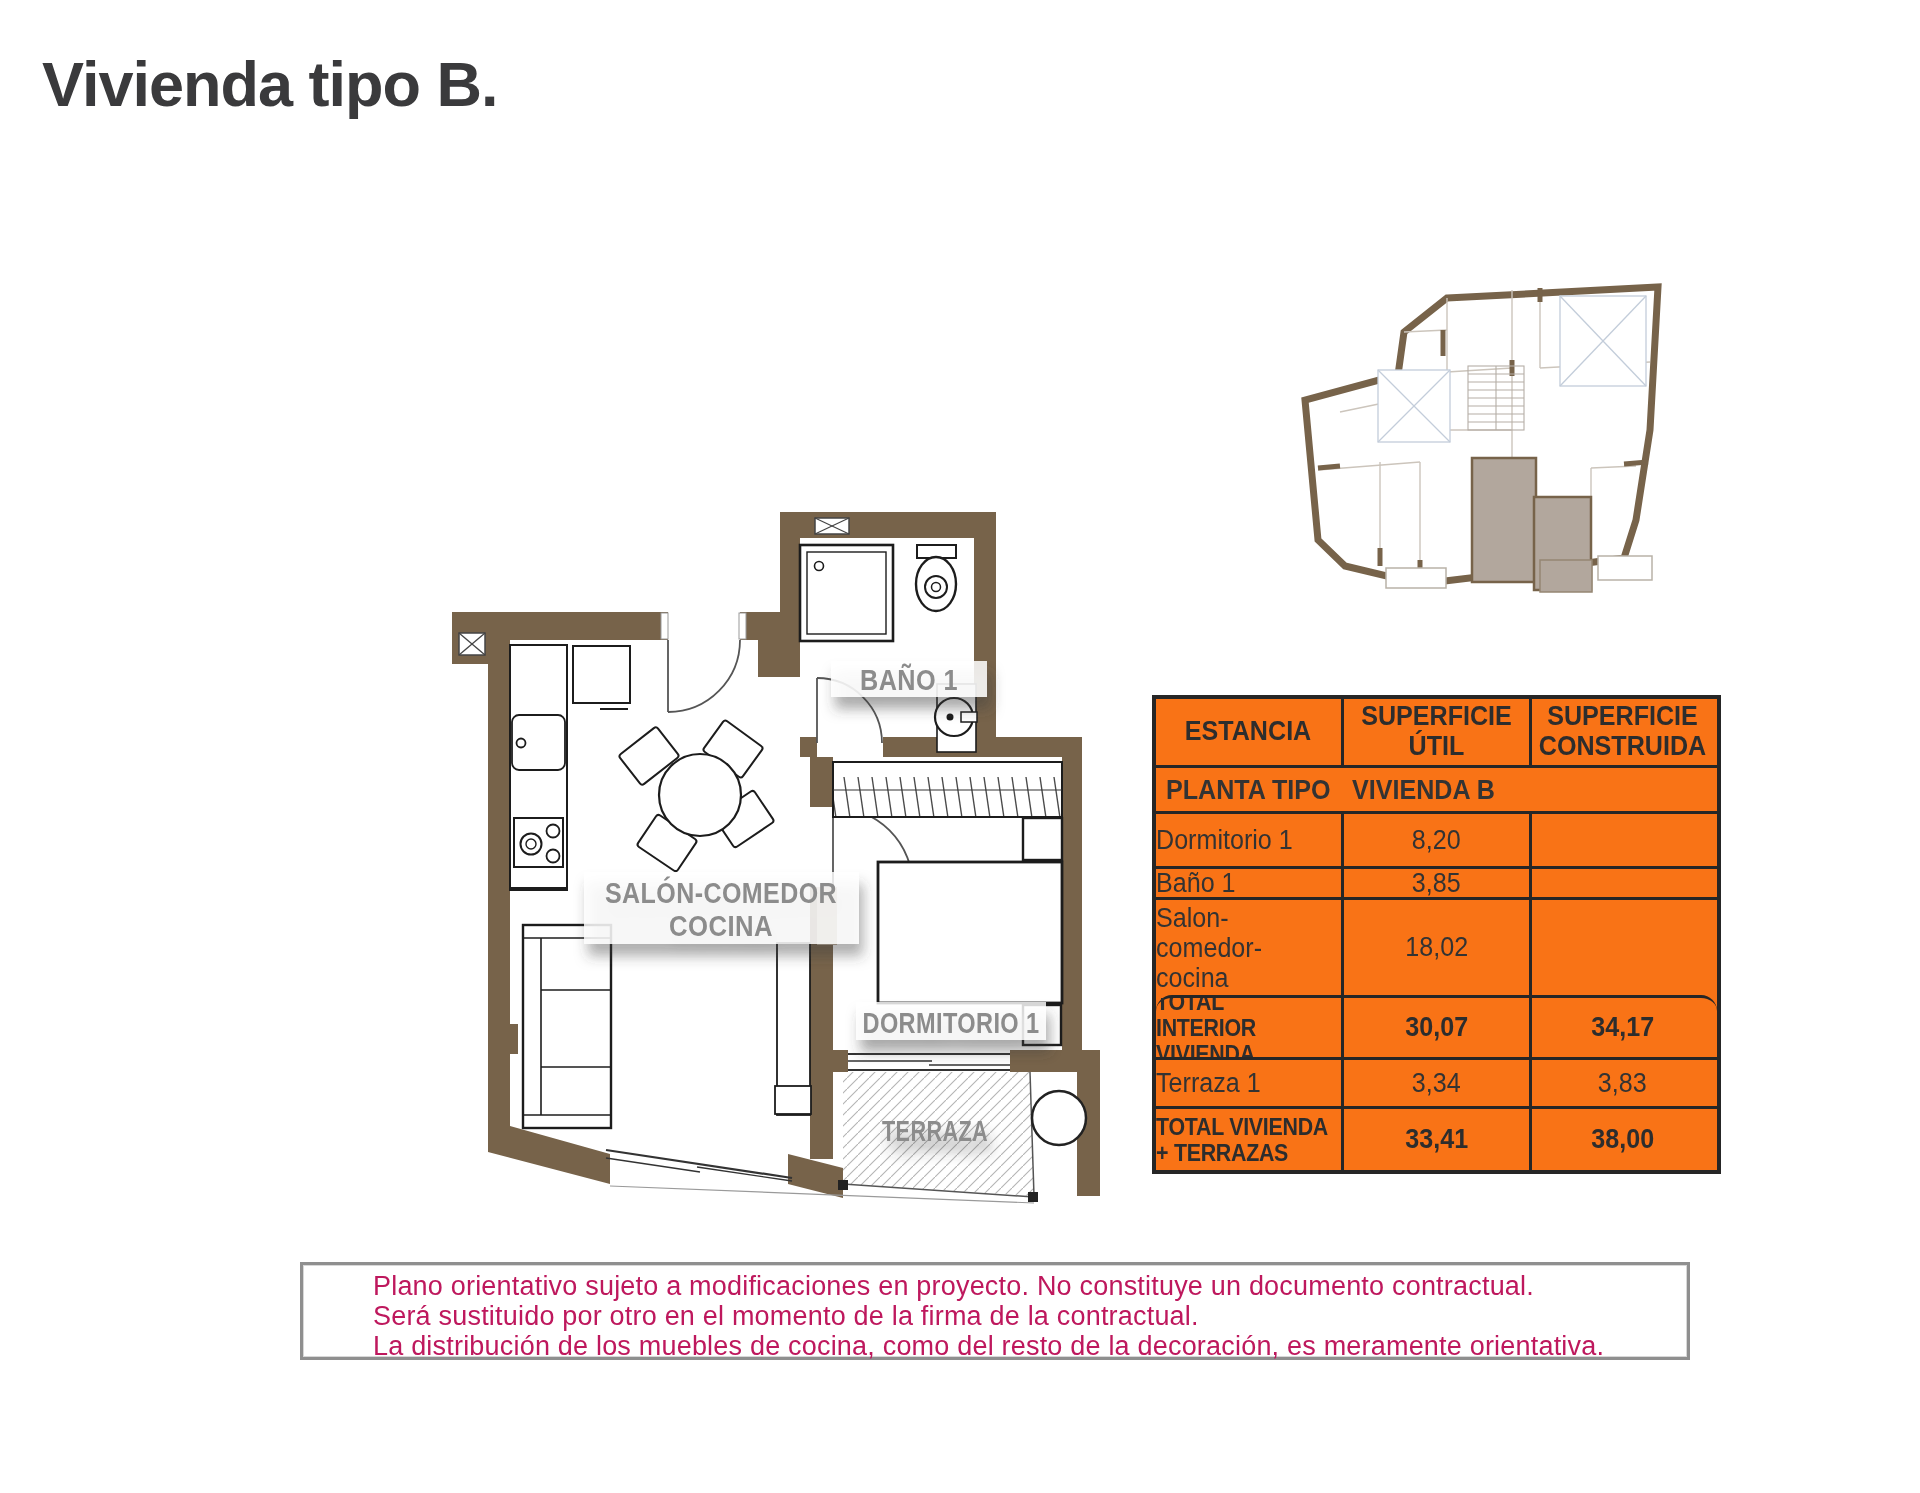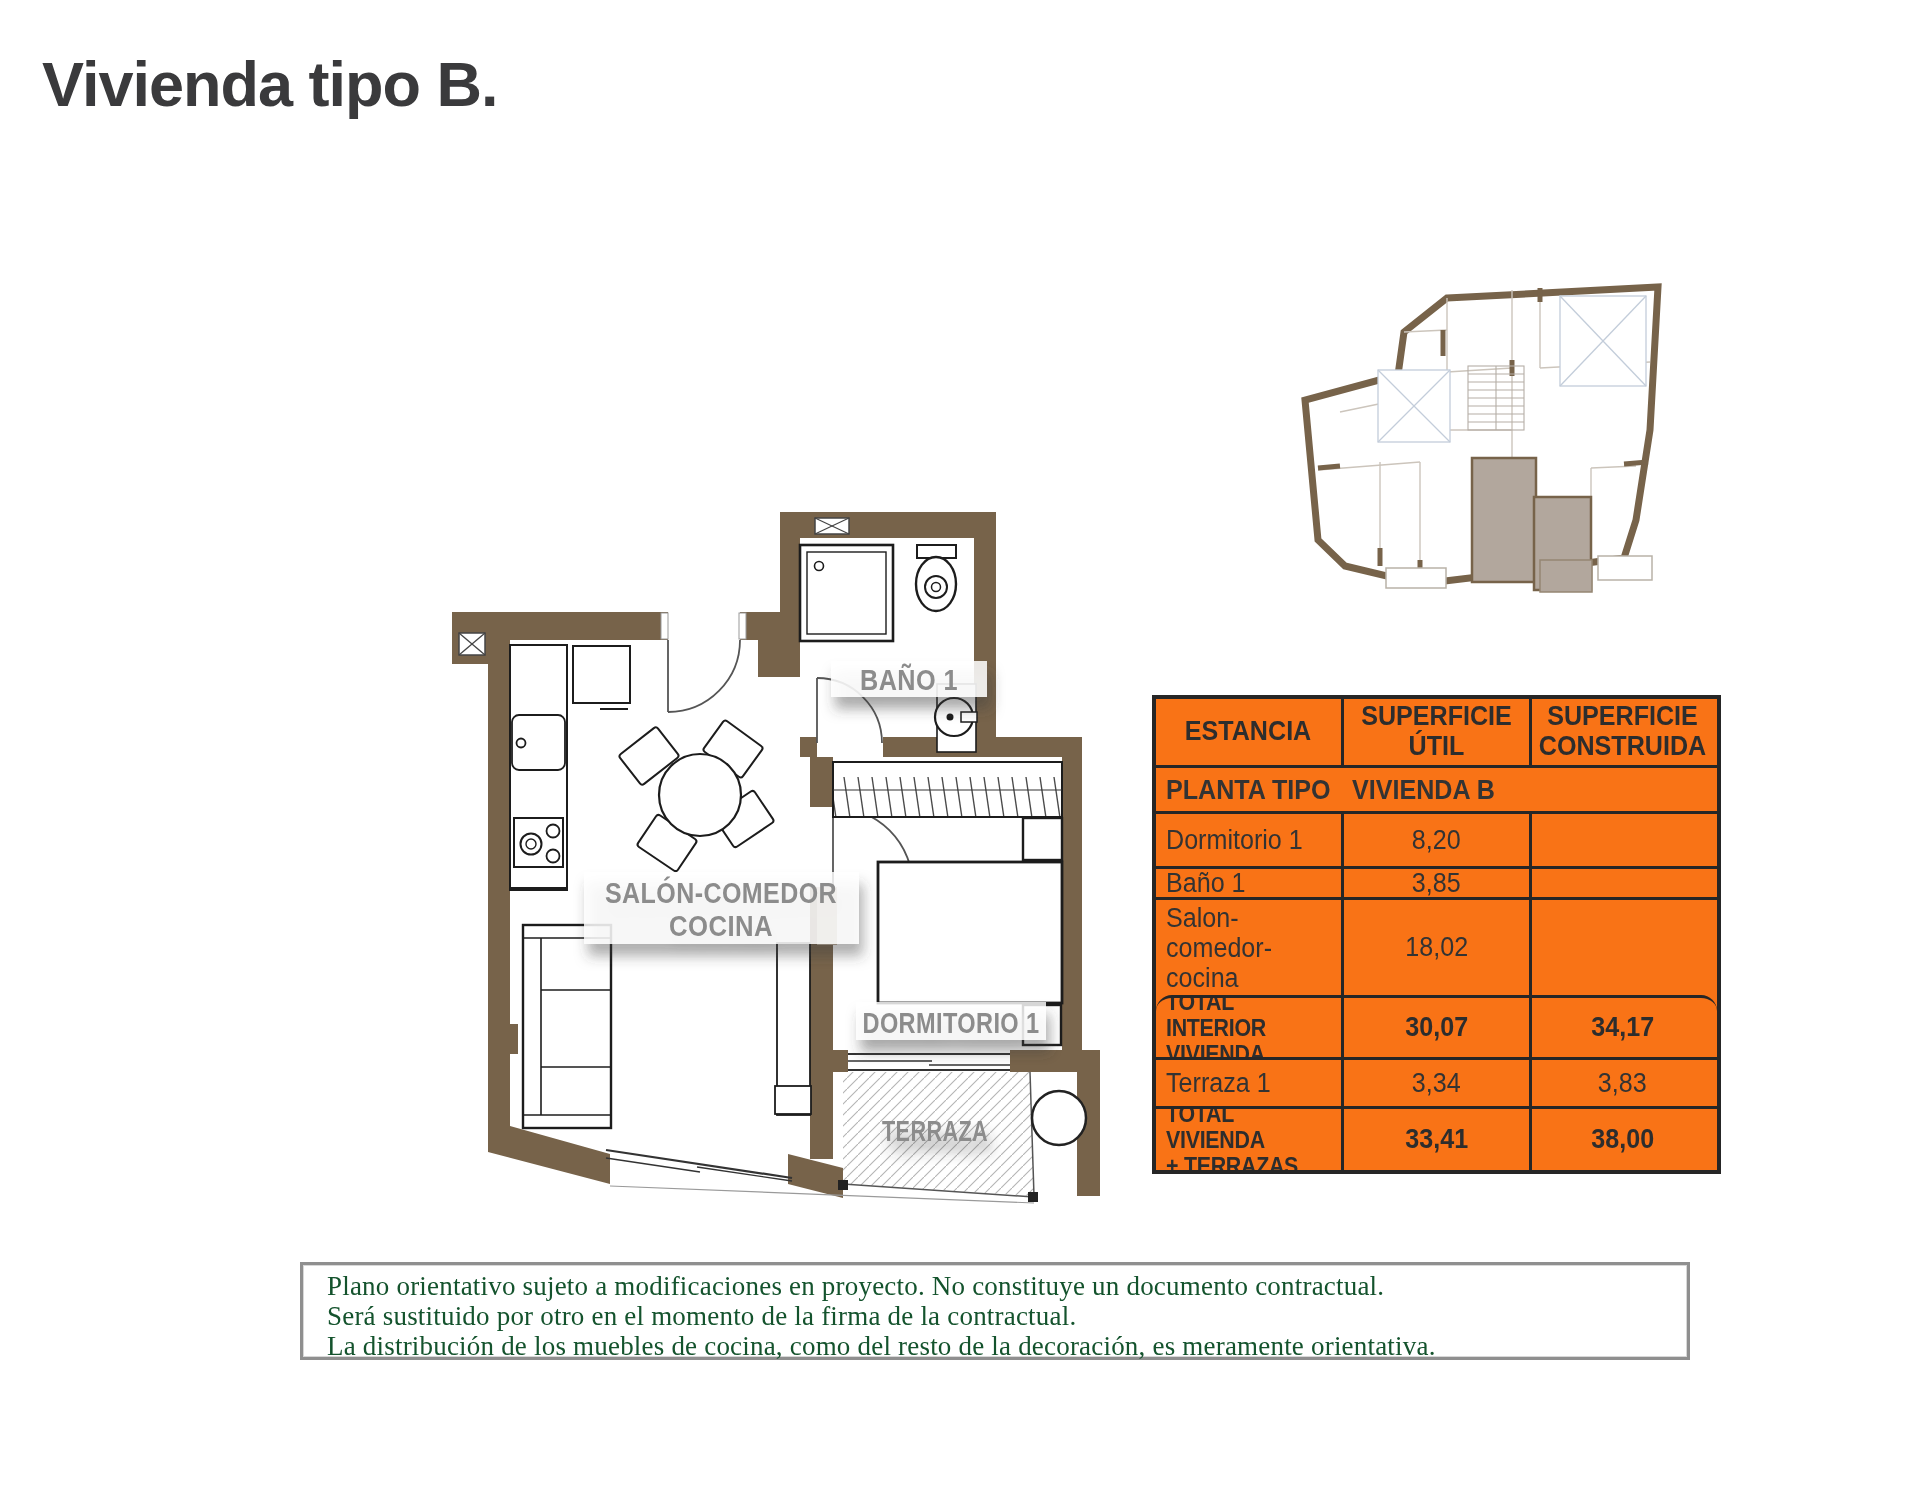--- a/index.html
+++ b/index.html
@@ -21,40 +21,40 @@
   
   .area-table{
     position:absolute;left:1152px;top:695px;width:561px;
     border:4px solid #262626;background:#f97316;color:#333;
     font-size:27px;
   }
   .t-row{display:grid;grid-template-columns:185px 188px 184px;box-sizing:border-box;}
   .t-row + .t-row{border-top:3px solid #262626;}
   .cell{display:flex;align-items:center;box-sizing:border-box;overflow:hidden;}
   .c2,.c3{border-left:3px solid #262626;justify-content:center;text-align:center;}
-  .c1{padding-left:10px;justify-content:flex-start;text-align:left;}
+  .c1{justify-content:flex-start;text-align:left;}
   .th{font-weight:bold;color:#2d2d2d;}
   .r-head{height:66px;}
   .r-head .cell{justify-content:center;text-align:center;padding:0;line-height:1.1;}
   .r-planta{height:46px;position:relative;}
   .r-planta .span-cell{grid-column:1 / 4;position:relative;display:block;}
   .r-planta .pl1{position:absolute;left:10px;top:50%;transform:translateY(-50%);font-weight:bold;}
   .r-planta .pl2{position:absolute;left:196px;top:50%;transform:translateY(-50%);font-weight:bold;}
   .r-a{height:55px;}.r-b{height:31px;}.r-c{height:98px;}
   .r-d{height:62px;border-radius:16px;}.r-e{height:49px;}.r-f{height:64px;}
   .r-c .c1{line-height:30px;align-items:center;}
   .bold-row .cell{font-weight:bold;color:#2d2d2d;}
   .bold-row .c1{font-size:23px;line-height:26px;letter-spacing:-.3px;white-space:pre-line;}
   .sq{display:inline-block;transform:scaleX(.93);transform-origin:0 50%;}
   .sqc{display:inline-block;transform:scaleX(.93);transform-origin:50% 50%;white-space:pre-line;}
   
   .disclaimer{
     position:absolute;left:300px;top:1262px;width:1390px;height:98px;
     box-sizing:border-box;border:3px solid #8f8f8f;box-shadow:inset 0 0 0 1px #d8d8d8;
-    padding:6px 10px 0 24px;color:#14532d;font-size:27px;line-height:30px;letter-spacing:.2px;font-family:Liberation Serif, serif;
+    padding:6px 10px 0 70px;color:#be185d;font-size:27px;line-height:30px;letter-spacing:.2px;
   }
 </style>
 </head>
 <body>
 
 <h1 class="page-title">Vivienda tipo B.</h1>
 
 <svg class="plan-svg" viewBox="0 0 1920 1493" xmlns="http://www.w3.org/2000/svg">
   <defs>
     <filter id="lblShadow" x="-40%" y="-40%" width="180%" height="220%">

